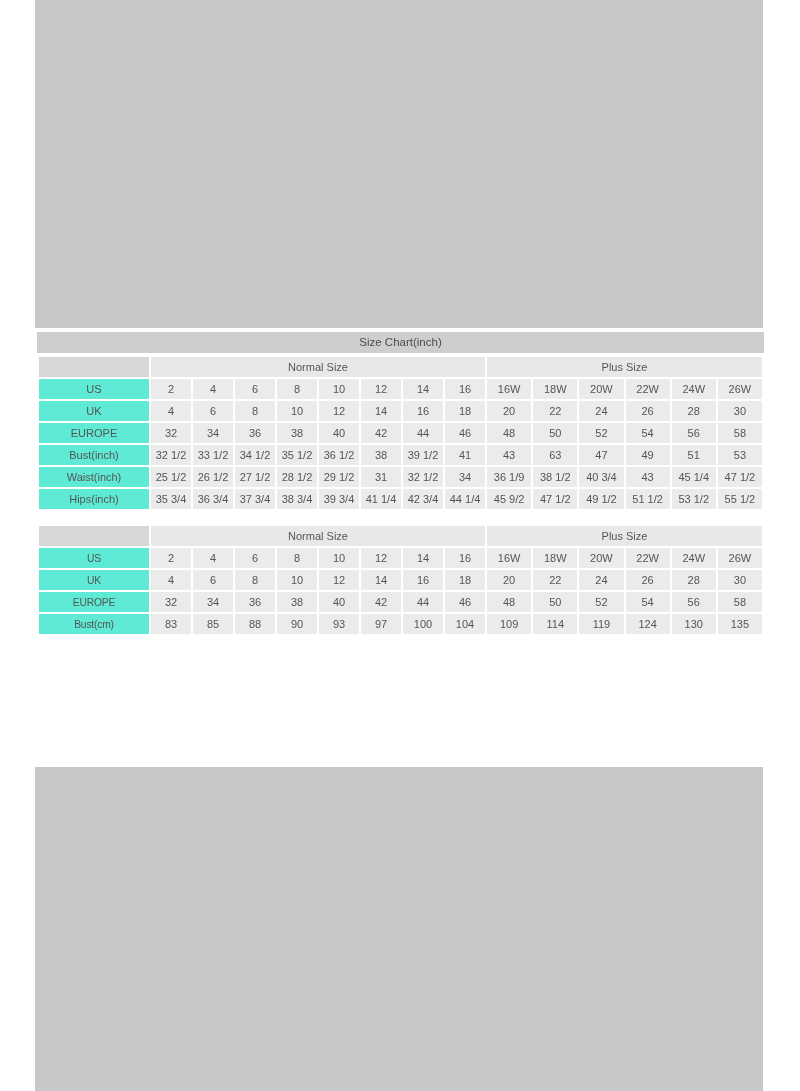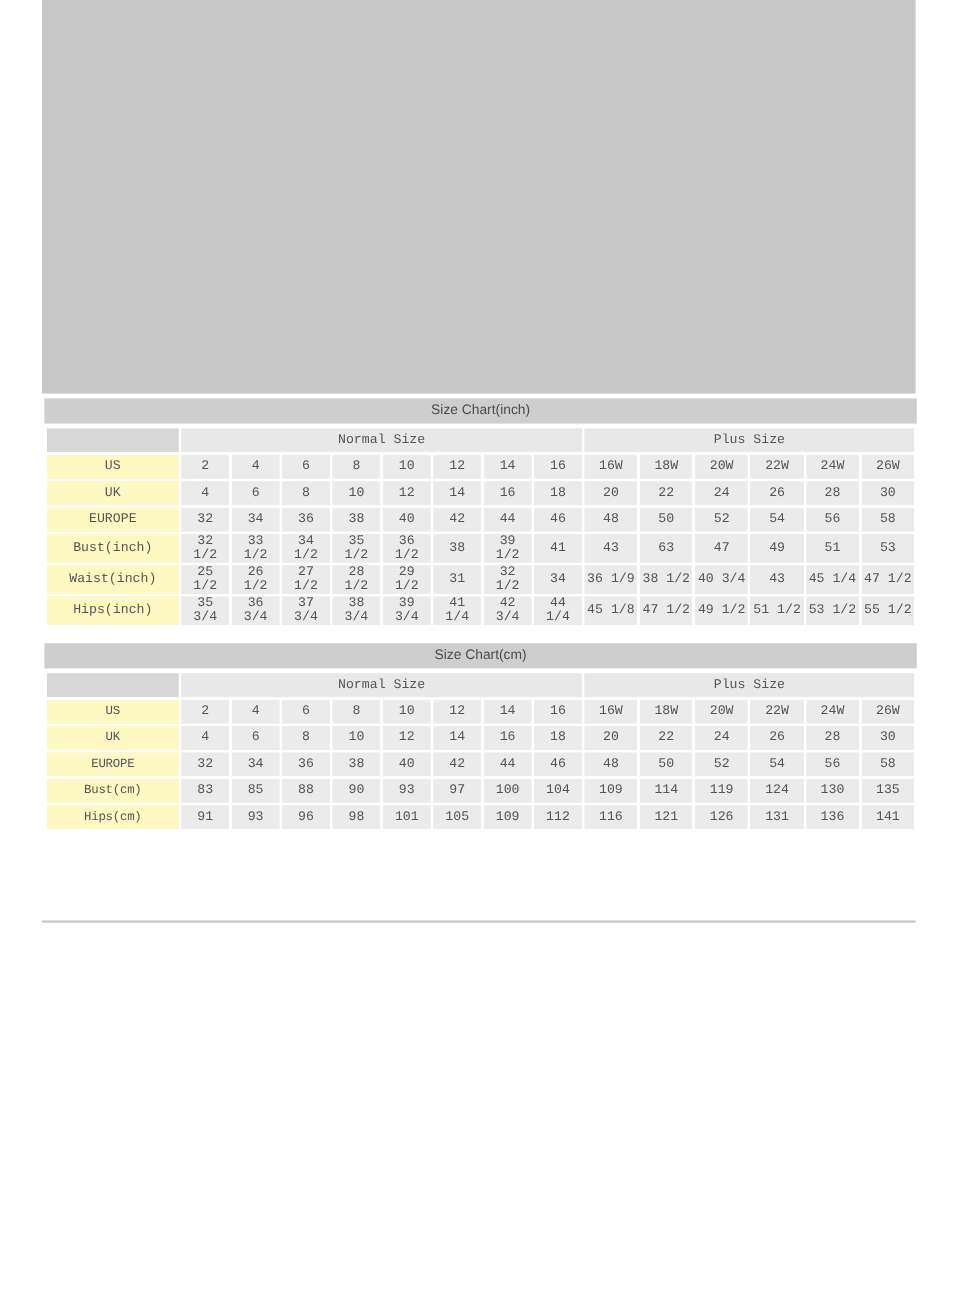--- a/index.html
+++ b/index.html
@@ -4,21 +4,21 @@
 <style>
   * { box-sizing: border-box; }
   html, body {
     margin: 0; padding: 0;
     width: 800px; height: 1091px;
     background: #ffffff;
     font-family: "Liberation Sans", sans-serif;
   }
   .page {
     position: relative;
-    width: 800px; height: 769px;
+    width: 800px; height: 1091px;
     background: #ffffff;
     overflow: hidden;
   }
   .photo-block {
     position: absolute;
     left: 35px; width: 728px;
     background: #c8c8c8;
   }
   .photo-block.top { top: 0; height: 328px; }
   .photo-block.bottom { top: 767px; height: 324px; }
@@ -31,35 +31,34 @@
     height: 21px; line-height: 21px;
     text-align: center;
     font-size: 11.5px;
     color: #4c4c4c;
     margin-bottom: 2px;
   }
   table.size-table {
     border-collapse: collapse;
     table-layout: fixed;
     width: 100%;
-    font-family: Liberation Mono, monospace;
   }
   table.size-table td {
     background: #ebebeb;
     border: 2px solid #ffffff;
     text-align: center;
     vertical-align: middle;
     font-size: 11px;
     color: #555555;
     height: 22px;
     padding: 0 1px;
     overflow: hidden;
   }
   table.size-table td.label {
-    background: #fef9c3;
+    background: #5eead4;
   }
   table.size-table tr.group-row td {
     background: #e8e8e8;
   }
   table.size-table tr.group-row td.label {
     background: #d7d7d7;
   }
   .table-gap { height: 13px; }
   .table-cm td.label {
     white-space: nowrap;
@@ -190,35 +189,34 @@
             <tr>
               <td class="label">Hips(inch)</td>
               <td>35 3/4</td>
               <td>36 3/4</td>
               <td>37 3/4</td>
               <td>38 3/4</td>
               <td>39 3/4</td>
               <td>41 1/4</td>
               <td>42 3/4</td>
               <td>44 1/4</td>
-              <td>45 1/8</td>
+              <td>45 9/2</td>
               <td>47 1/2</td>
               <td>49 1/2</td>
               <td>51 1/2</td>
               <td>53 1/2</td>
               <td>55 1/2</td>
             </tr>
           </tbody>
       </table>
     </div>
 
     <div class="table-gap"></div>
 
     <div>
-      <div class="chart-title">Size Chart(cm)</div>
       <table class="size-table table-cm">
         <colgroup>
           <col style="width:112px">
           <col style="width:42px">
             <col style="width:42px">
             <col style="width:42px">
             <col style="width:42px">
           <col style="width:42px">
             <col style="width:42px">
             <col style="width:42px">
@@ -297,37 +295,20 @@
               <td>97</td>
               <td>100</td>
               <td>104</td>
               <td>109</td>
               <td>114</td>
               <td>119</td>
               <td>124</td>
               <td>130</td>
               <td>135</td>
             </tr>
-            <tr>
-              <td class="label">Hips(cm)</td>
-              <td>91</td>
-              <td>93</td>
-              <td>96</td>
-              <td>98</td>
-              <td>101</td>
-              <td>105</td>
-              <td>109</td>
-              <td>112</td>
-              <td>116</td>
-              <td>121</td>
-              <td>126</td>
-              <td>131</td>
-              <td>136</td>
-              <td>141</td>
-            </tr>
           </tbody>
       </table>
     </div>
 
   </div>
 
   <div class="photo-block bottom"></div>
 
 </div>
 

